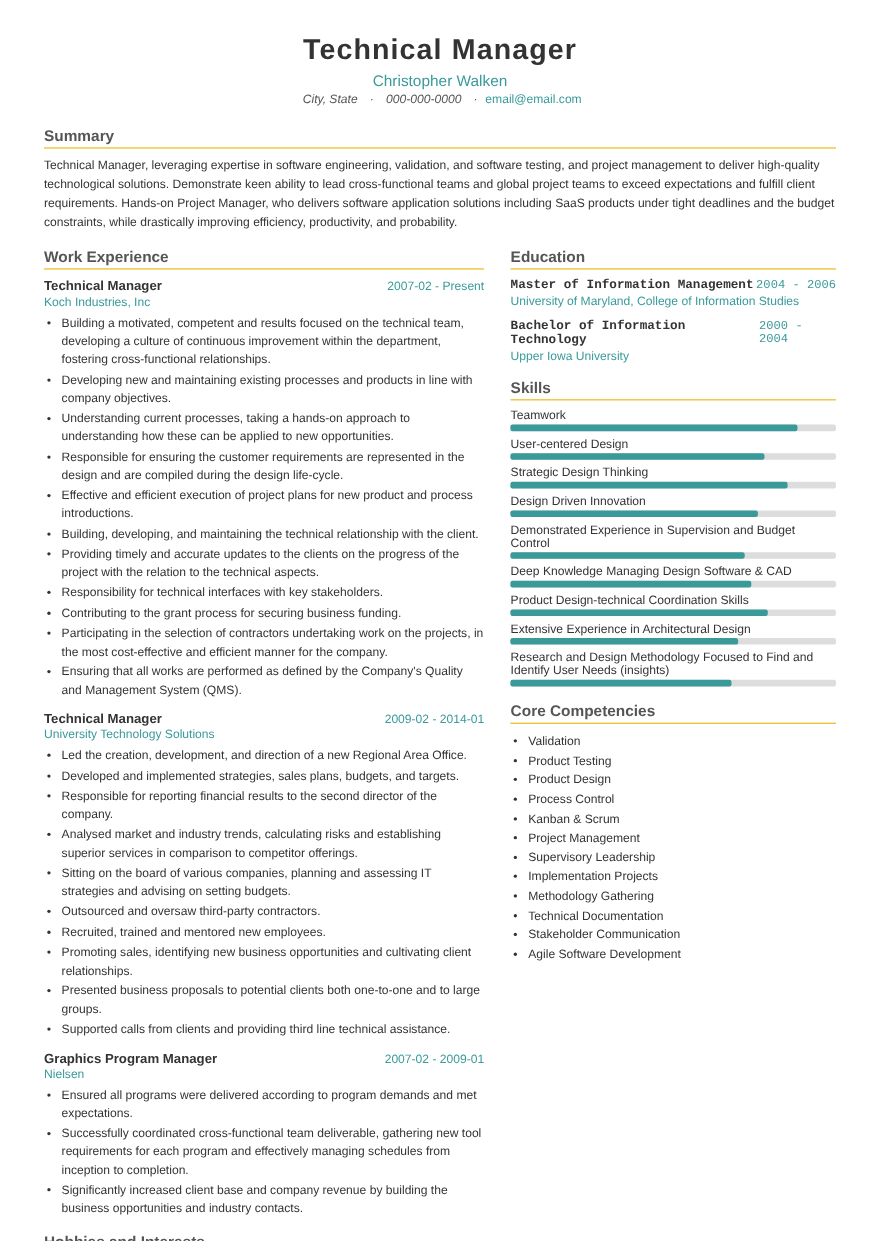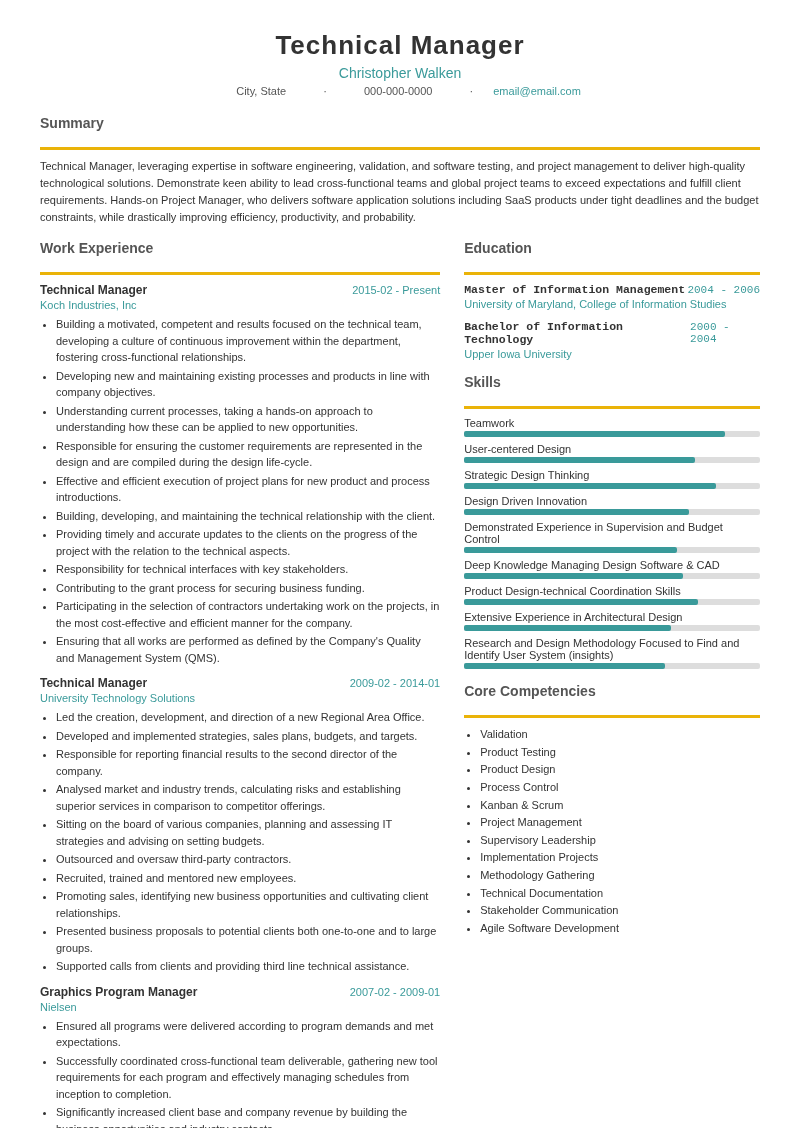--- a/index.html
+++ b/index.html
@@ -9,28 +9,28 @@
       color: #333;
       background: #fff;
       width: 800px;
       min-height: 1128px;
       padding: 30px 40px;
     }
     .header { text-align: center; margin-bottom: 18px; }
     .header h1 { font-size: 26px; font-weight: bold; color: #333; letter-spacing: 1px; }
     .header h2 { font-size: 14px; color: #3a9a9a; font-weight: normal; margin: 4px 0; }
     .header .contact { font-size: 11px; color: #555; }
-    .header .contact span { margin: 0 17px; }
+    .header .contact span { margin: 0 4px; font-style: italic; }
     .header .contact a { color: #3a9a9a; text-decoration: none; }
     .section-title {
       font-size: 14px;
       font-weight: bold;
       color: #555;
-      border-bottom: 3px solid #eab308;
-      padding-bottom: 16px;
+      border-bottom: 1px solid #eab308;
+      padding-bottom: 3px;
       margin-bottom: 8px;
       margin-top: 14px;
     }
     .two-col { display: flex; gap: 24px; }
     .left-col { flex: 1.15; }
     .right-col { flex: 0.85; }
     .summary-text { font-size: 11px; line-height: 1.55; color: #333; }
     .job-header { display: flex; justify-content: space-between; align-items: baseline; margin-bottom: 2px; }
     .job-title { font-weight: bold; font-size: 12px; color: #333; }
     .job-date { font-size: 11px; color: #3a9a9a; }
@@ -70,21 +70,21 @@
 
 <div class="two-col">
 
   <div class="left-col">
     <div class="section-title">Work Experience</div>
 
     <div id="jobs-container">
         <div>
           <div class="job-header">
             <span class="job-title">Technical Manager</span>
-            <span class="job-date">2015-02 - Present</span>
+            <span class="job-date">2007-02 - Present</span>
           </div>
           <div class="company">Koch Industries, Inc</div>
           <ul class="bullet-list">
             <li>Building a motivated, competent and results focused on the technical team, developing a culture of continuous improvement within the department, fostering cross-functional relationships.</li>
             <li>Developing new and maintaining existing processes and products in line with company objectives.</li>
             <li>Understanding current processes, taking a hands-on approach to understanding how these can be applied to new opportunities.</li>
             <li>Responsible for ensuring the customer requirements are represented in the design and are compiled during the design life-cycle.</li>
             <li>Effective and efficient execution of project plans for new product and process introductions.</li>
             <li>Building, developing, and maintaining the technical relationship with the client.</li>
             <li>Providing timely and accurate updates to the clients on the progress of the project with the relation to the technical aspects.</li>
@@ -196,21 +196,21 @@
             <div class="skill-bar-fill" style="width: 79%;"></div>
           </div>
         </div>
         <div class="skill-row">
           <div class="skill-name">Extensive Experience in Architectural Design</div>
           <div class="skill-bar-bg">
             <div class="skill-bar-fill" style="width: 70%;"></div>
           </div>
         </div>
         <div class="skill-row">
-          <div class="skill-name">Research and Design Methodology Focused to Find and Identify User System (insights)</div>
+          <div class="skill-name">Research and Design Methodology Focused to Find and Identify User Needs (insights)</div>
           <div class="skill-bar-bg">
             <div class="skill-bar-fill" style="width: 68%;"></div>
           </div>
         </div>
       </div>
 
     <div class="section-title">Core Competencies</div>
     <ul class="competencies-list" id="competencies-list">
         <li>Validation</li>
         <li>Product Testing</li>

